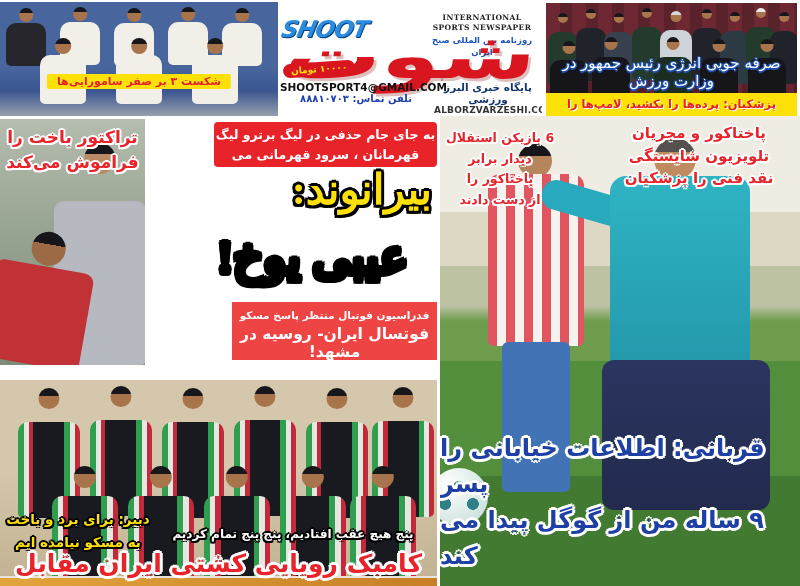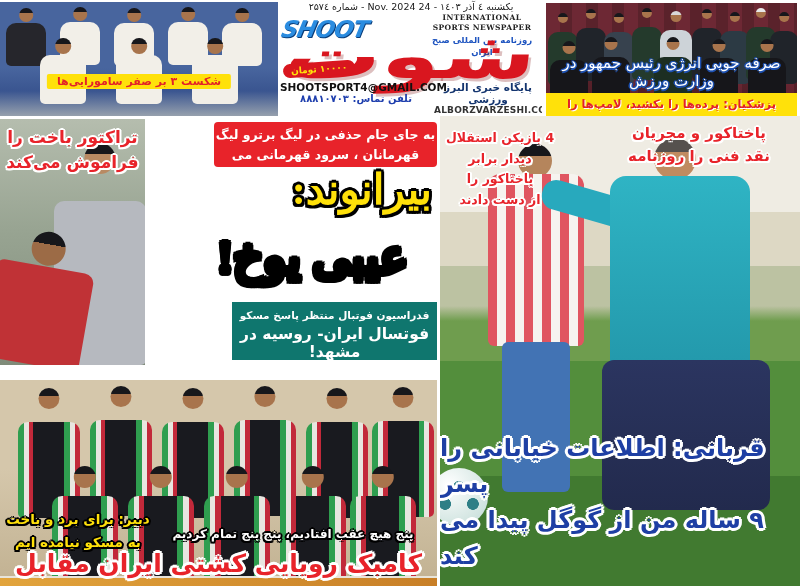--- a/index.html
+++ b/index.html
@@ -69,21 +69,21 @@
   .tractor-h { position:absolute; top:6px; left:0; right:0; text-align:center; color:#e8232a;
     font-weight:bold; font-size:17px; line-height:1.45; direction:rtl; }
 
   
   .centercol { left:158px; top:119px; width:280px; height:246px; background:#fff; }
   .redbox { position:absolute; left:56px; right:1px; top:3px; height:45px; background:#e8232a;
     border-radius:4px; color:#fff; font-weight:bold; font-size:12.5px; text-align:center;
     line-height:1.6; padding-top:3px; direction:rtl; }
   .bira1 { position:absolute; right:6px; top:46px; font-size:42px; font-weight:bold; color:#ffe10a; direction:rtl; }
   .bira2 { position:absolute; right:30px; top:110px; font-size:47px; font-weight:bold; color:#000000; direction:rtl; }
-  .greenbox { position:absolute; left:74px; right:1px; top:183px; height:58px; background:#0f766e;
+  .greenbox { position:absolute; left:74px; right:1px; top:183px; height:58px; background:#ef4444;
     color:#fff; text-align:center; direction:rtl; padding-top:7px; }
   .green1 { font-size:10.5px; font-weight:bold; }
   .green2 { font-size:15.5px; font-weight:bold; margin-top:4px; }
 
   
   .mainphoto { left:440px; top:116px; width:360px; height:470px;
     background:linear-gradient(180deg,#efece3 0 96px,#ddd8c4 96px 150px,#bcc2a2 150px 190px,#6f9d4e 205px 245px,#538e3c 245px 360px,#417a30 360px); }
   .est { position:absolute; left:2px; top:12px; width:116px; text-align:center; color:#e8232a;
     font-weight:bold; font-size:12.5px; line-height:1.65; direction:rtl; }
   .comm { position:absolute; right:2px; top:6px; width:198px; text-align:center; color:#e8232a;
@@ -134,21 +134,20 @@
     <div class="pfig" style="left:114px;top:6px;width:40px;height:58px;"></div>
     <div class="pfig" style="left:168px;top:5px;width:40px;height:58px;"></div>
     <div class="pfig" style="left:222px;top:6px;width:40px;height:58px;"></div>
     <div class="pfig" style="left:40px;top:36px;width:46px;height:66px;"></div>
     <div class="pfig" style="left:116px;top:36px;width:46px;height:66px;"></div>
     <div class="pfig" style="left:192px;top:36px;width:46px;height:66px;"></div>
     <div class="kchip ztext">شکست ۳ بر صفر سامورایی‌ها</div>
   </section>
 
   <header class="sec masthead">
-    <div class="dateline">یکشنبه ٤ آذر ۱٤۰۳ - 24 Nov. 2024 - شماره ۲۵۷٤</div>
     <div class="logo-en">SHOOT</div>
     <div class="tag-en">
       <div>INTERNATIONAL</div>
       <div>SPORTS NEWSPAPER</div>
       <div class="tag-fa">روزنامه بین المللی صبح ایران</div>
     </div>
     <div class="logo-fa">شوت</div>
     <div class="price">۱۰۰۰۰ تومان</div>
     <div class="mast-bottom">
       <div class="contact">
@@ -210,28 +209,29 @@
       <i class="bj"></i>
     </div>
     <div class="coach" style="left:162px;top:22px;width:170px;height:390px;">
       <i class="ca"></i>
       <i class="ch"></i>
       <i class="cb"></i>
       <i class="cl"></i>
     </div>
     <div class="ball"></div>
     <div class="est ow ztext" style="left:2px;top:12px;">
-      <div>4 بازیکن استقلال</div>
+      <div>6 بازیکن استقلال</div>
       <div>دیدار برابر</div>
       <div>پاختاکور را</div>
       <div>از دست دادند</div>
     </div>
     <div class="comm ow ztext" style="right:2px;top:6px;">
       <div>پاختاکور و مجریان</div>
-      <div>نقد فنی را روزنامه</div>
+      <div>تلویزیون شایستگی</div>
+      <div>نقد فنی را پزشکیان</div>
     </div>
     <div class="ghorbani owt ztext" style="left:0;right:0;bottom:12px;">
       <div>قربانی: اطلاعات خیابانی را پسر</div>
       <div>۹ ساله من از گوگل پیدا می کند</div>
     </div>
   </section>
 
   <section class="sec wrestling">
     <div class="pfig wrest" style="left:18px;top:8px;width:62px;height:130px;"></div>
     <div class="pfig wrest" style="left:90px;top:6px;width:62px;height:130px;"></div>

